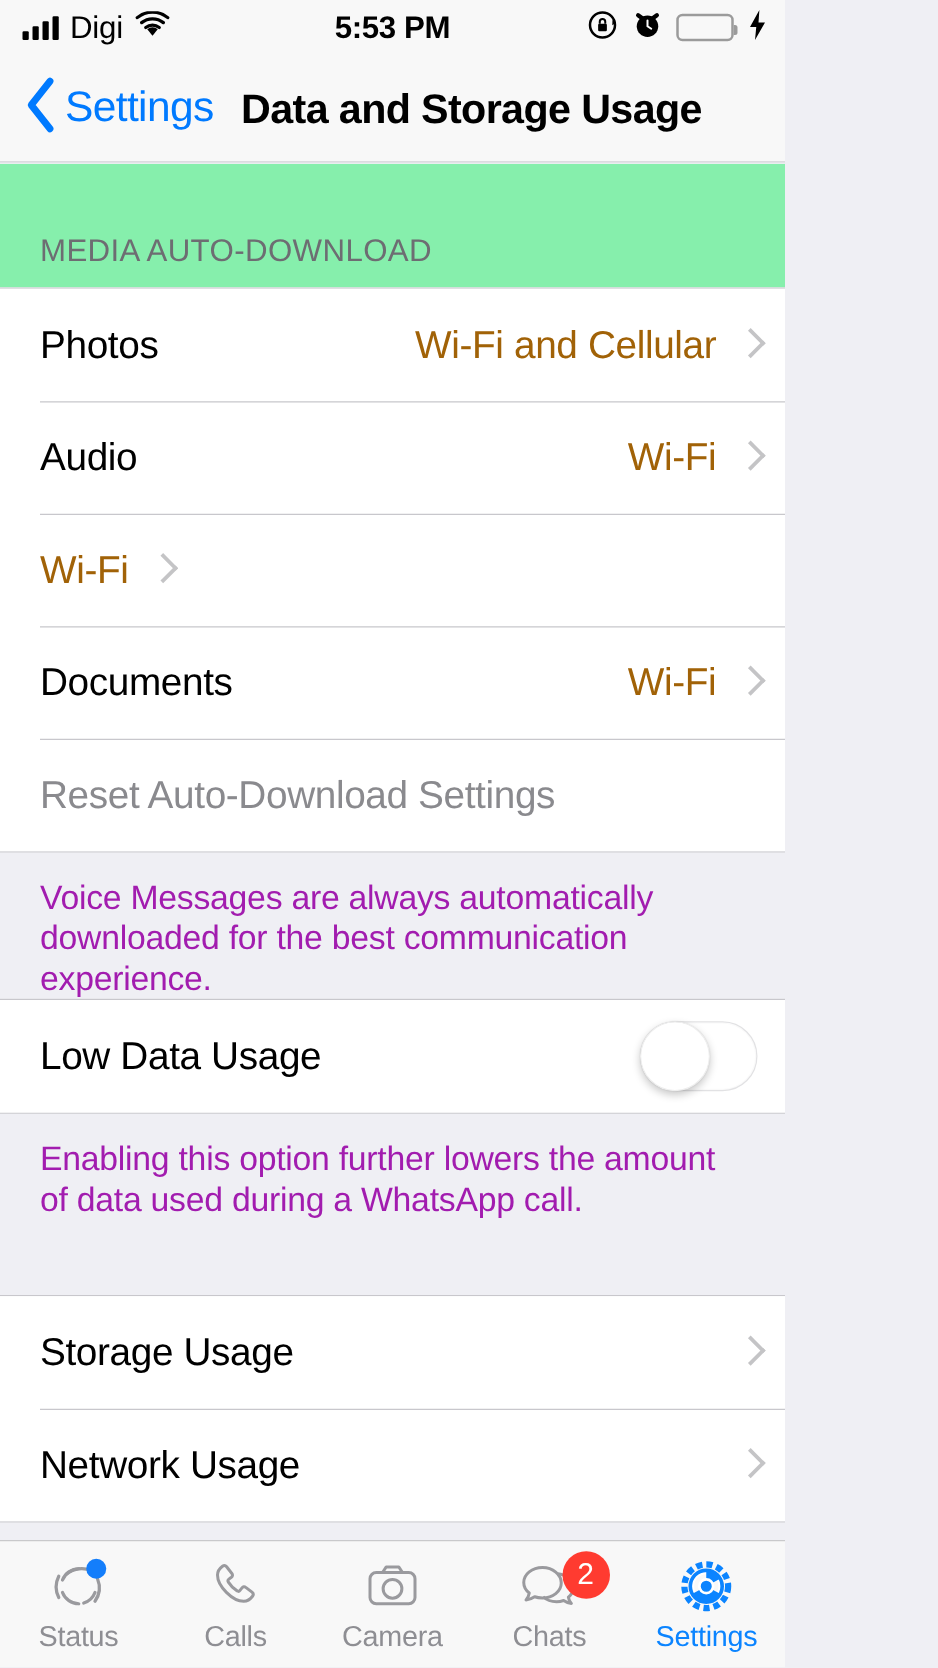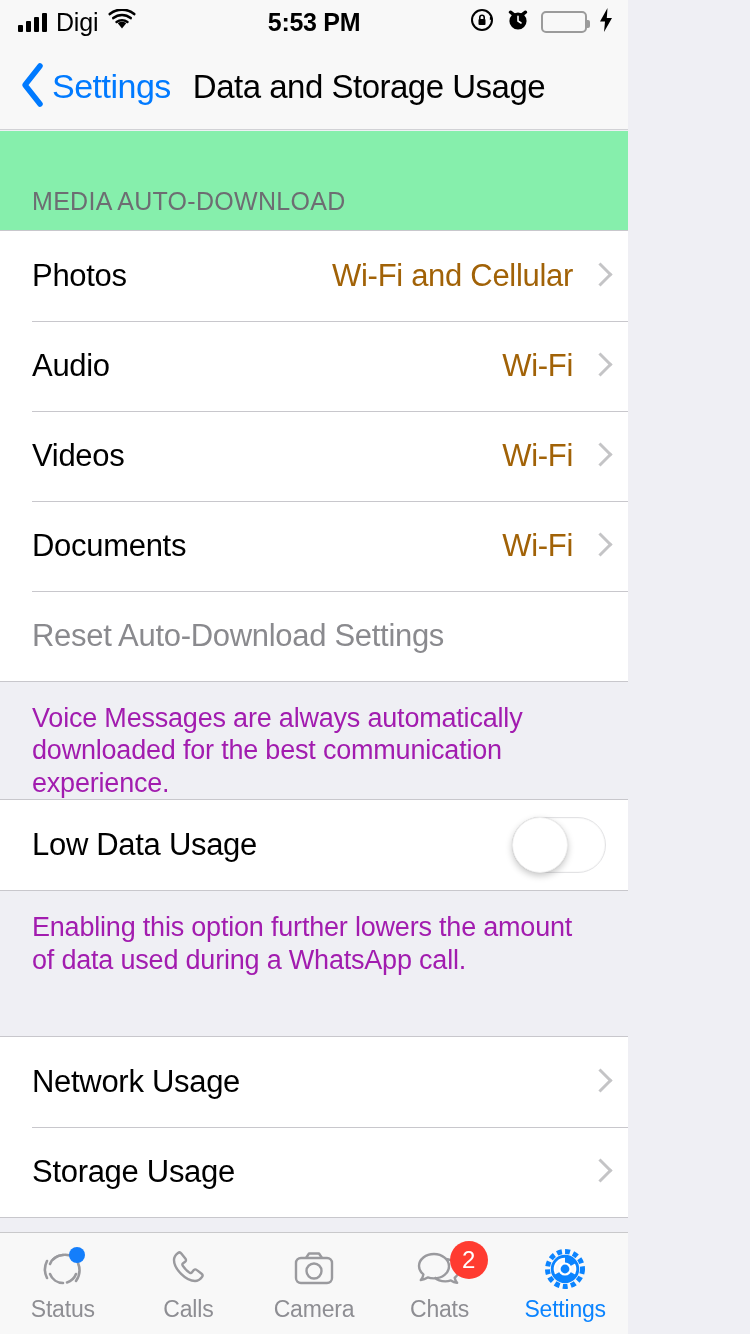--- a/index.html
+++ b/index.html
@@ -46,21 +46,21 @@
   
   .navbar {
     height:86px; background:#F8F8F8;
     display:flex; align-items:center;
     padding:0 20px; border-bottom:1px solid #d2d2d6;
     position:relative;
   }
   .back { display:flex; align-items:center; gap:6px; cursor:pointer; }
   .back-label { font-size:34px; color:#007AFF; letter-spacing:-0.5px; }
   .nav-title {
-    font-size:33px; font-weight:normal; color:#000;
+    font-size:33px; font-weight:bold; color:#000;
     letter-spacing:-0.5px; margin-left:22px;
   }
 
   
   .content { position:absolute; top:131px; bottom:102px; left:0; right:0; background:#EFEFF4; overflow:hidden; }
 
   .group-header {
     font-size:25px; color:#6D6D72; letter-spacing:0.3px;
     padding:56px 0 14px 32px; background:#86efac;
   }
@@ -205,21 +205,20 @@
         <span class="cell-title">Photos</span>
         <span class="cell-value">Wi-Fi and Cellular</span>
         <span class="chev"></span>
       </div>
       <div class="cell">
         <span class="cell-title">Audio</span>
         <span class="cell-value">Wi-Fi</span>
         <span class="chev"></span>
       </div>
       <div class="cell">
-        <span class="cell-title">Videos</span>
         <span class="cell-value">Wi-Fi</span>
         <span class="chev"></span>
       </div>
       <div class="cell">
         <span class="cell-title">Documents</span>
         <span class="cell-value">Wi-Fi</span>
         <span class="chev"></span>
       </div>
       <div class="cell">
         <span class="cell-title muted">Reset Auto-Download Settings</span>
@@ -237,25 +236,25 @@
           </span>
       </div>
     </div>
 
     <div class="footnote">Enabling this option further lowers the amount of data used during a WhatsApp call.</div>
 
     <div style="height:60px"></div>
 
     <div class="cells">
       <div class="cell">
+        <span class="cell-title">Storage Usage</span>
+        <span class="chev"></span>
+      </div>
+      <div class="cell">
         <span class="cell-title">Network Usage</span>
-        <span class="chev"></span>
-      </div>
-      <div class="cell">
-        <span class="cell-title">Storage Usage</span>
         <span class="chev"></span>
       </div>
     </div>
   </div>
 
   <div class="tabbar">
 
     <div class="tab">
       <span class="tab-icon">
         <svg width="48" height="48" viewBox="0 0 48 48">

